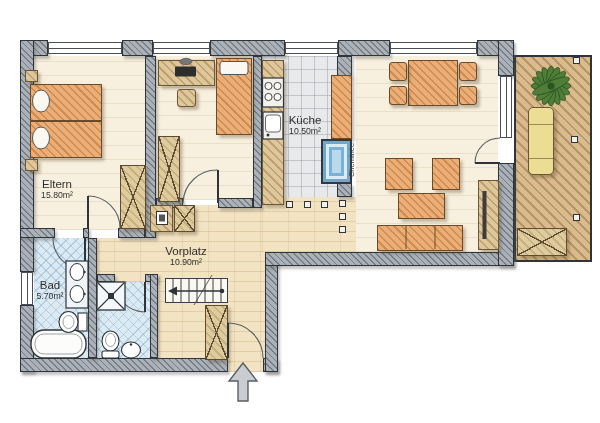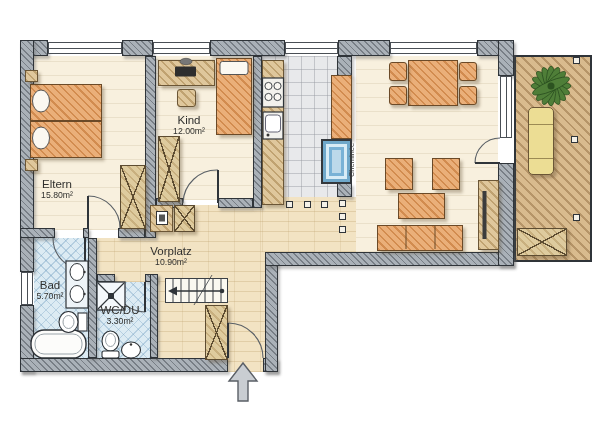--- a/index.html
+++ b/index.html
@@ -253,31 +253,27 @@
       </g>
       <circle r="3.5" fill="#2c5220"></circle>
     </g>
     <polygon points="238,401 238,381 229,381 243,363 257,381 248,381 248,401" fill="#c9cdd2" stroke="#5a5f66" stroke-width="1.4"></polygon>
   </svg>
 
   <div class="lbl" style="left:26px;top:178px;width:62px">
     <div class="name">Eltern</div>
     <div class="area">15.80m²</div>
   </div>
-  <div class="lbl" style="left:163px;top:114px;width:52px">
-    <div class="name">Kind</div>
-    <div class="area">12.00m²</div>
-  </div>
-  <div class="lbl" style="left:137px;top:245px;width:68px">
+  <div class="lbl" style="left:276px;top:114px;width:58px">
+    <div class="name">Küche</div>
+    <div class="area">10.50m²</div>
+  </div>
+  <div class="lbl" style="left:152px;top:245px;width:68px">
     <div class="name">Vorplatz</div>
     <div class="area">10.90m²</div>
   </div>
   <div class="lbl" style="left:28px;top:279px;width:44px">
     <div class="name">Bad</div>
     <div class="area">5.70m²</div>
   </div>
-  <div class="lbl" style="left:94px;top:304px;width:52px">
-    <div class="name">WC/DU</div>
-    <div class="area">3.30m²</div>
-  </div>
   <div class="vlbl">Cheminée</div>
 
 </div>
 
 </body></html>

